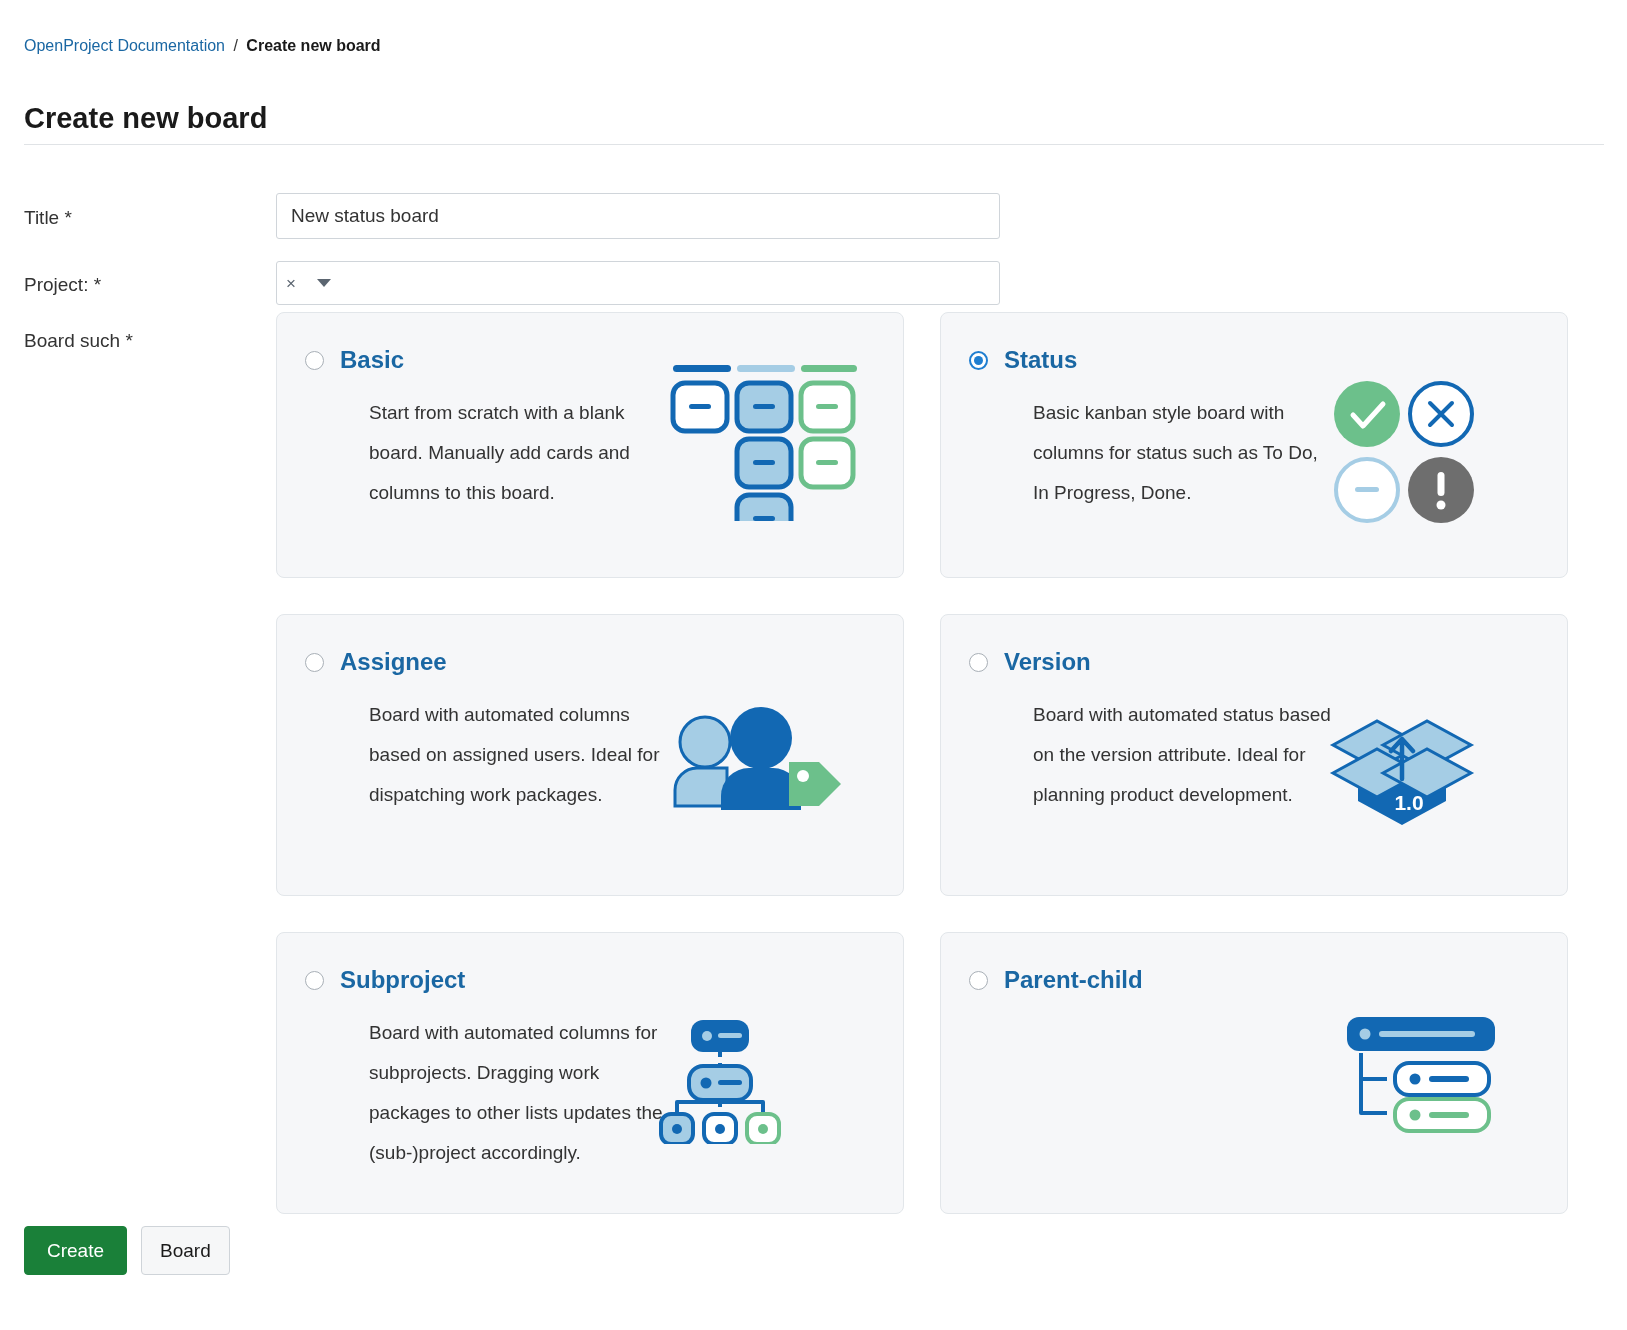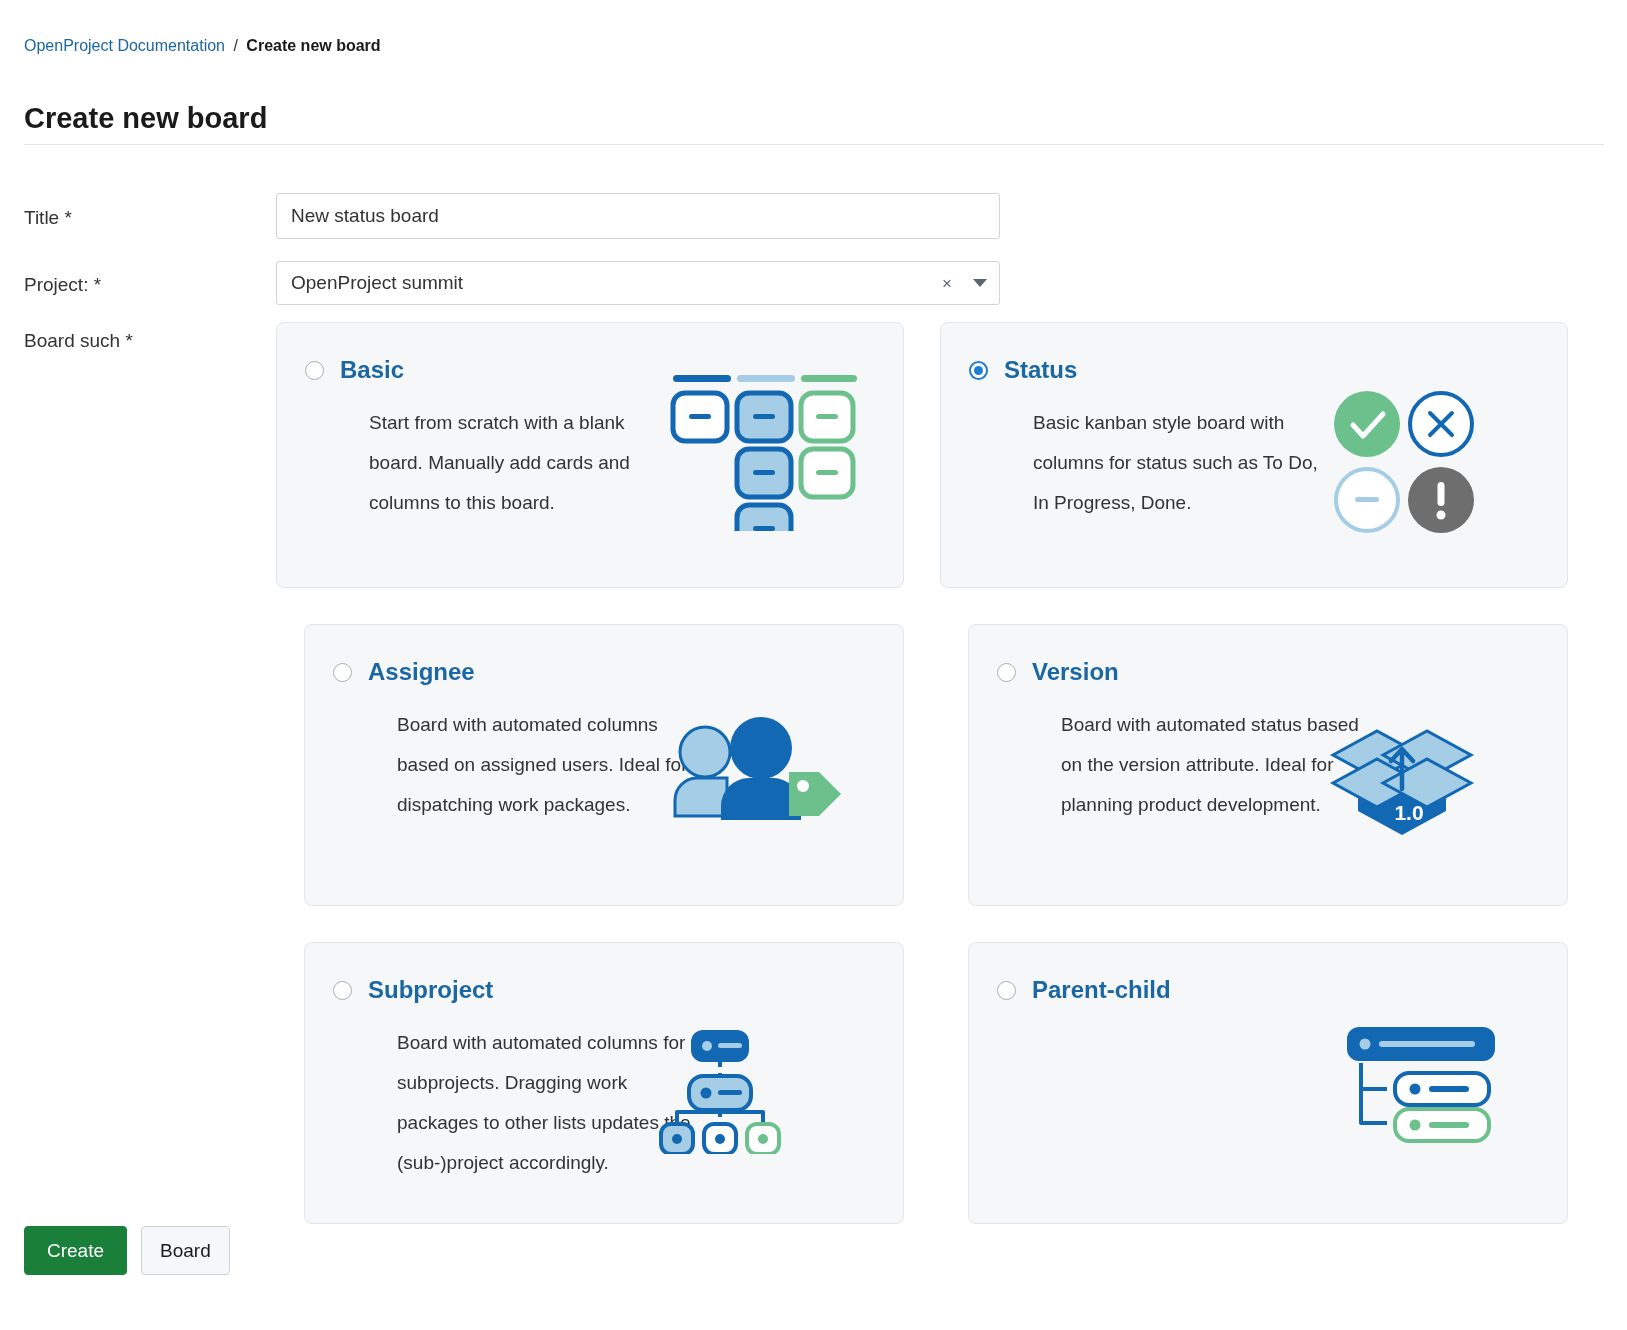--- a/index.html
+++ b/index.html
@@ -112,38 +112,38 @@
   .select-arrow .caret {
     width: 0; height: 0;
     border-left: 7px solid transparent;
     border-right: 7px solid transparent;
     border-top: 8px solid #5b6570;
   }
 
   
   .cards {
     position: absolute;
-    left: 276px; top: 322px;
+    left: 276px; top: 312px;
     width: 1328px;
     display: grid;
     grid-template-columns: 628px 628px;
     column-gap: 24px;
     row-gap: 26px;
     gap: 36px;
   }
   .card {
     background: #f6f7f9;
     border: 1px solid #e2e6ea;
     border-radius: 8px;
     position: relative;
     padding: 32px 28px 28px 28px;
     min-height: 266px;
     cursor: pointer;
   }
-  .card.card-tall { min-height: 282px; margin-left: 28px; }
+  .card.card-tall { min-height: 282px; }
 
   .card-head {
     display: flex;
     align-items: center;
     gap: 16px;
     margin-bottom: 18px;
   }
   .radio {
     width: 19px; height: 19px;
     border-radius: 50%;
@@ -239,21 +239,20 @@
   <h1 class="page-title">Create new board</h1>
   <div class="title-rule"></div>
 
   <div class="form-label" id="label-title">Title *</div>
   <div class="form-label" id="label-project">Project: *</div>
   <div class="form-label" id="label-boardtype">Board such *</div>
 
   <input class="text-input" id="input-title" type="text" value="New status board" style="">
 
   <div class="select-wrap">
-    <span class="select-value">OpenProject summit</span>
     <span class="select-clear">×</span>
     <span class="select-arrow">
         <span class="caret"></span>
       </span>
   </div>
 
   <div class="cards">
 
     <div class="card">
       <div class="card-head">

